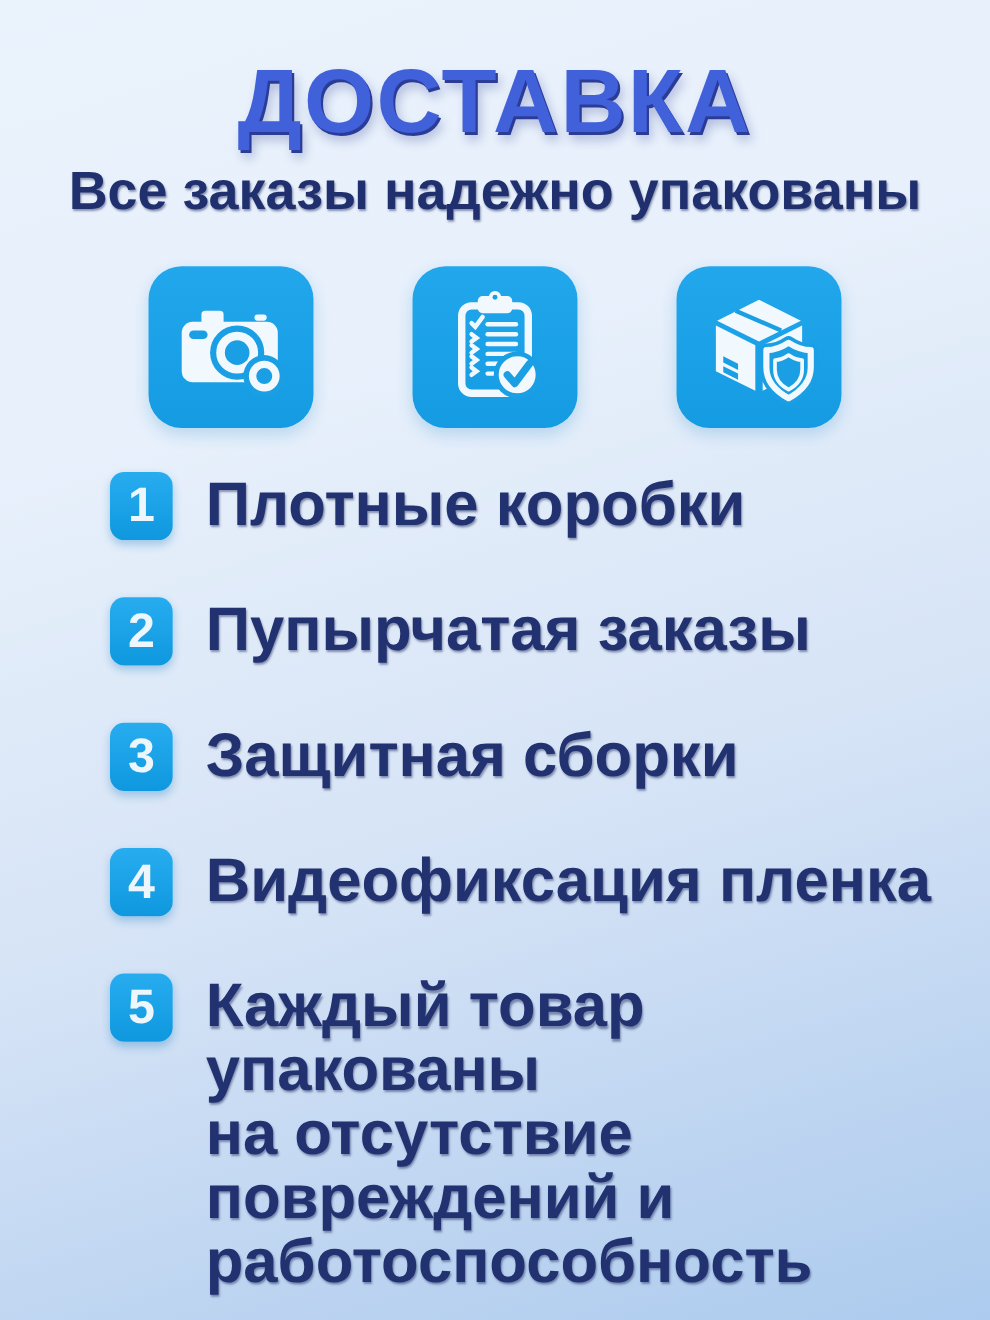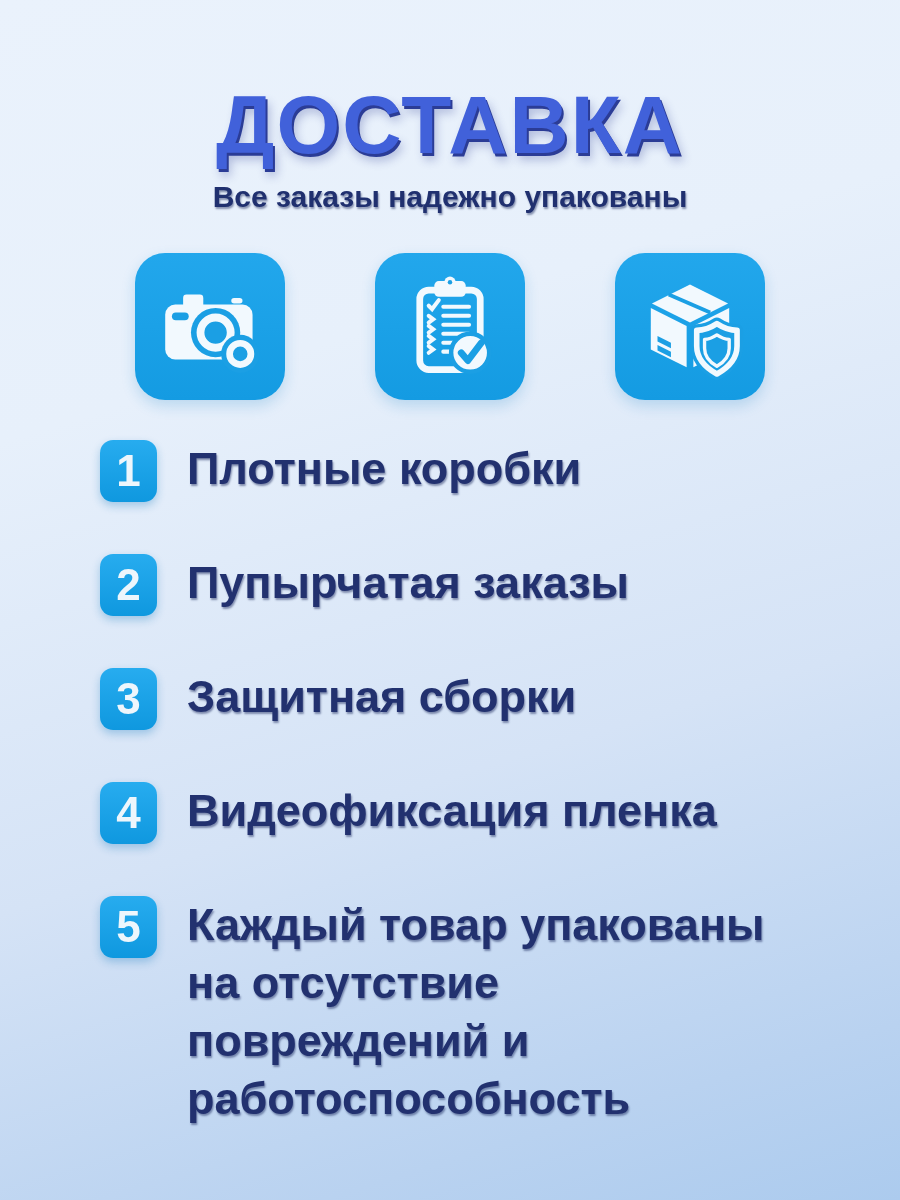--- a/index.html
+++ b/index.html
@@ -10,37 +10,37 @@
     width: 900px;
     height: 1200px;
     overflow: hidden;
     font-family: "Liberation Sans", "DejaVu Sans", sans-serif;
     background: linear-gradient(163deg, #EAF2FC 0%, #E7F0FB 30%, #D5E3F6 62%, #B9D2F0 88%, #ACCBEE 100%);
   }
   .page {
     width: 900px;
     height: 1200px;
     box-sizing: border-box;
-    padding-top: 84px;
+    padding-top: 52px;
   }
   
   .title {
     margin: 0;
     text-align: center;
     font-size: 82px;
     line-height: 1.0;
     font-weight: 800;
     letter-spacing: 2px;
     color: #4161DA;
     text-shadow: 2px 3px 0 #2B3C96, 4px 7px 10px rgba(43,60,150,0.30);
   }
   .subtitle {
     margin: 14px 0 0 0;
     text-align: center;
-    font-size: 30px;
+    font-size: 49px;
     line-height: 1.1;
     font-weight: 700;
     color: #20306F;
     text-shadow: 1px 2px 2px rgba(16,28,84,0.45);
   }
   
   .tiles {
     margin-top: 40px;
     display: flex;
     justify-content: center;
@@ -77,21 +77,21 @@
     background: linear-gradient(180deg, #27ACEF 0%, #0F98DF 100%);
     color: #EDF6FC;
     font-size: 44px;
     font-weight: 700;
     display: flex;
     align-items: center;
     justify-content: center;
     box-shadow: 0 4px 8px rgba(23,120,190,0.32);
   }
   .label {
-    font-size: 45px;
+    font-size: 56px;
     font-weight: 700;
     line-height: 58px;
     color: #22316F;
     text-shadow: 1px 2px 2px rgba(16,28,84,0.45);
     white-space: pre-line;
     max-width: 680px;
   }
 </style>
 </head>
 <body>

